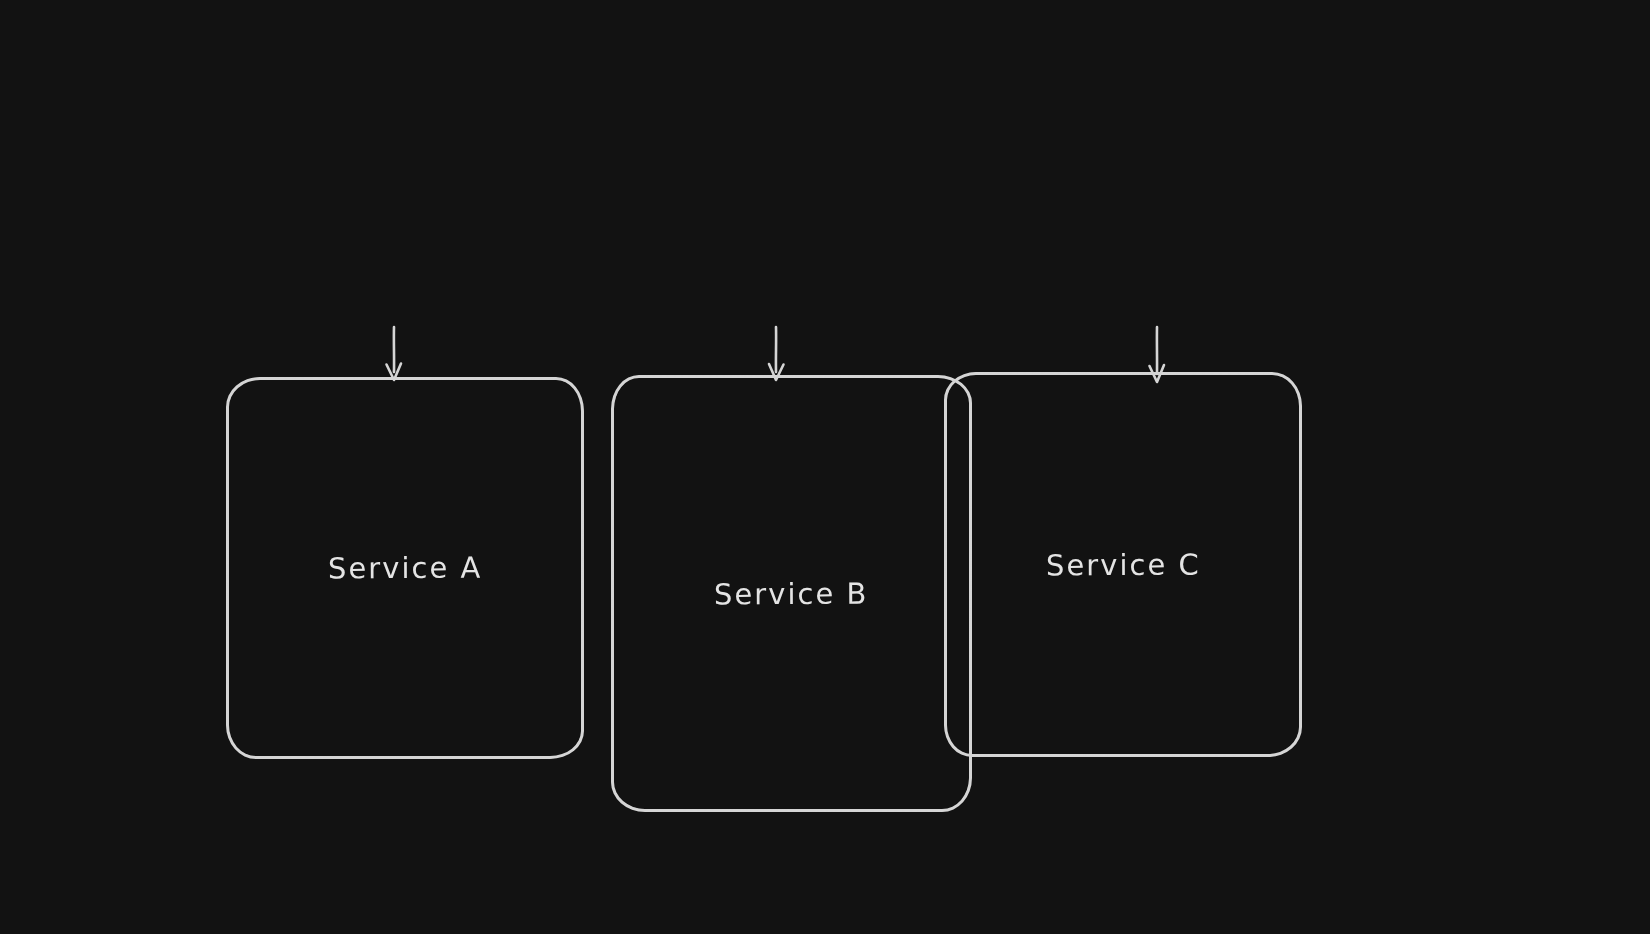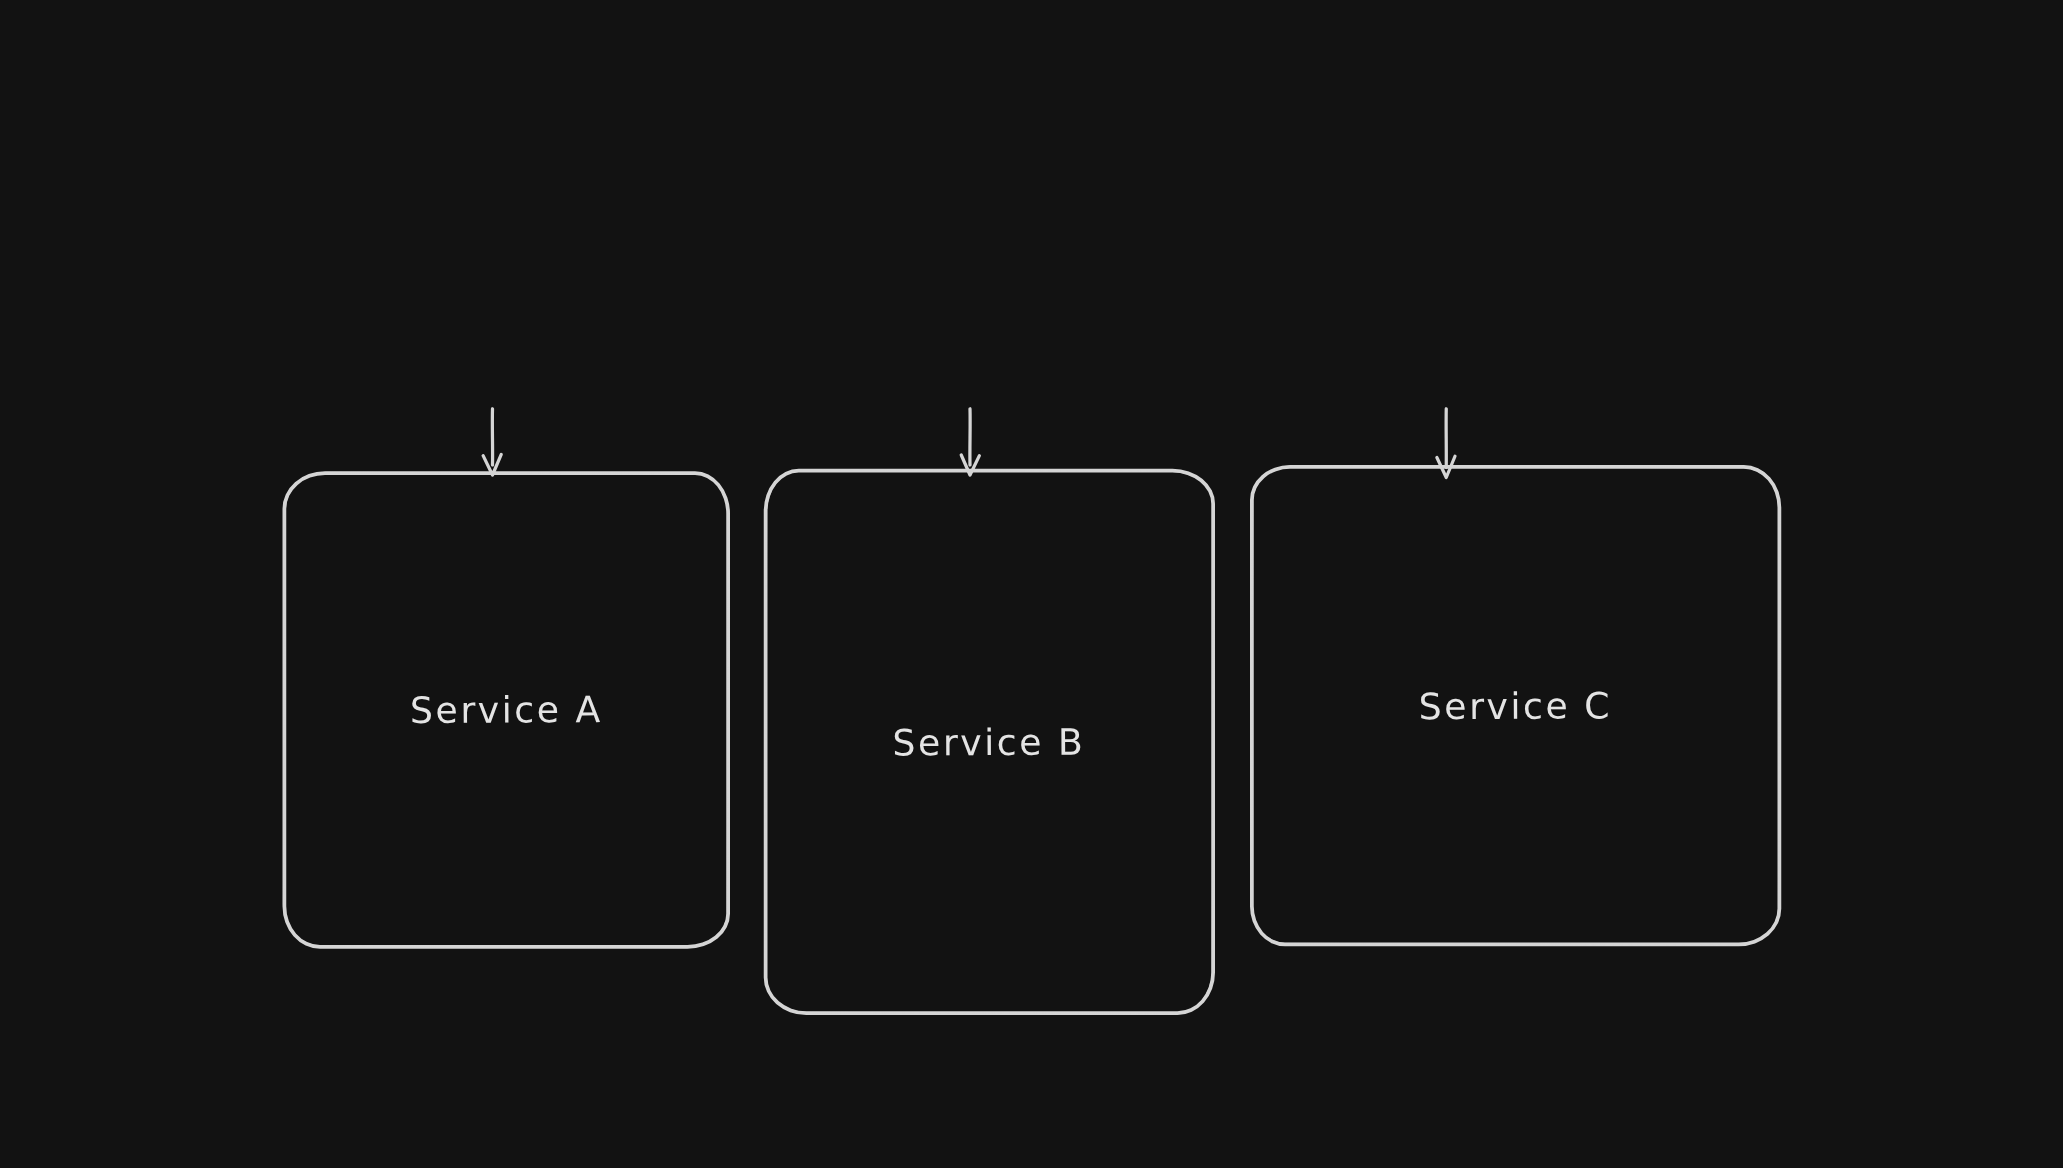--- a/index.html
+++ b/index.html
@@ -42,21 +42,21 @@
   }
   .node-service-a{
     left:226px;top:377px;width:358px;height:382px;
     border-radius:34px 28px 34px 30px / 30px 34px 28px 34px;
   }
   .node-service-b{
     left:611px;top:375px;width:361px;height:437px;
     border-radius:28px 34px 30px 34px / 34px 28px 34px 30px;
   }
   .node-service-c{
-    left:1000px;top:372px;width:425px;height:385px;
+    left:944px;top:372px;width:358px;height:385px;
     border-radius:32px 30px 34px 28px / 28px 34px 30px 32px;
   }
   .label{
     letter-spacing:2px;
     white-space:nowrap;
     transform:rotate(-.3deg);
   }
   .label-lg{
     font-size:46px;
     font-weight:700;

